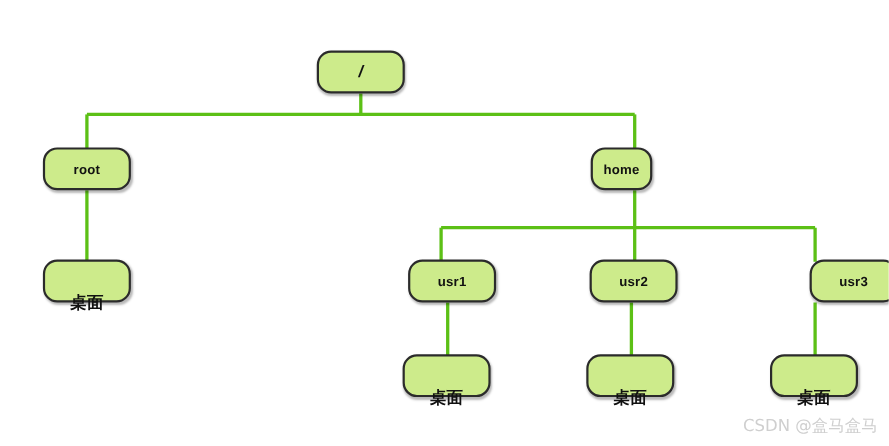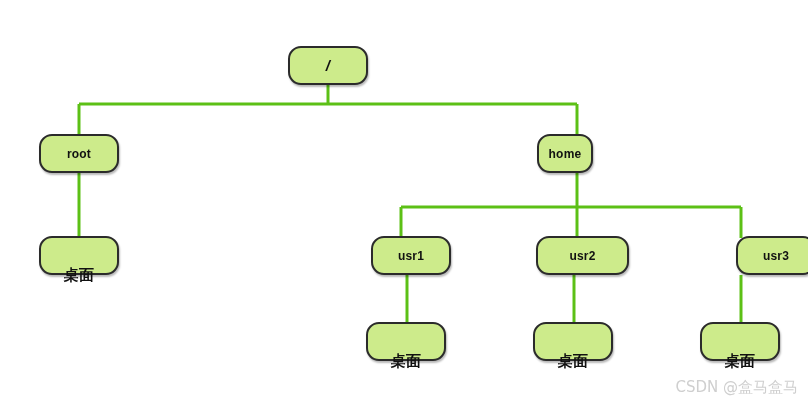--- a/index.html
+++ b/index.html
@@ -118,21 +118,21 @@
   </div>
 
   <div class="node cjk" style="left:39px; top:236px; width:80px; height:39px;">
     <span class="node-label">桌面</span>
   </div>
 
   <div class="node" style="left:371px; top:236px; width:80px; height:39px;">
     <span class="node-label">usr1</span>
   </div>
 
-  <div class="node" style="left:536px; top:236px; width:93px; height:39px;">
+  <div class="node" style="left:536px; top:236px; width:80px; height:39px;">
     <span class="node-label">usr2</span>
   </div>
 
   <div class="node" style="left:736px; top:236px; width:80px; height:39px;">
     <span class="node-label">usr3</span>
   </div>
 
   <div class="node cjk" style="left:366px; top:322px; width:80px; height:39px;">
     <span class="node-label">桌面</span>
   </div>

